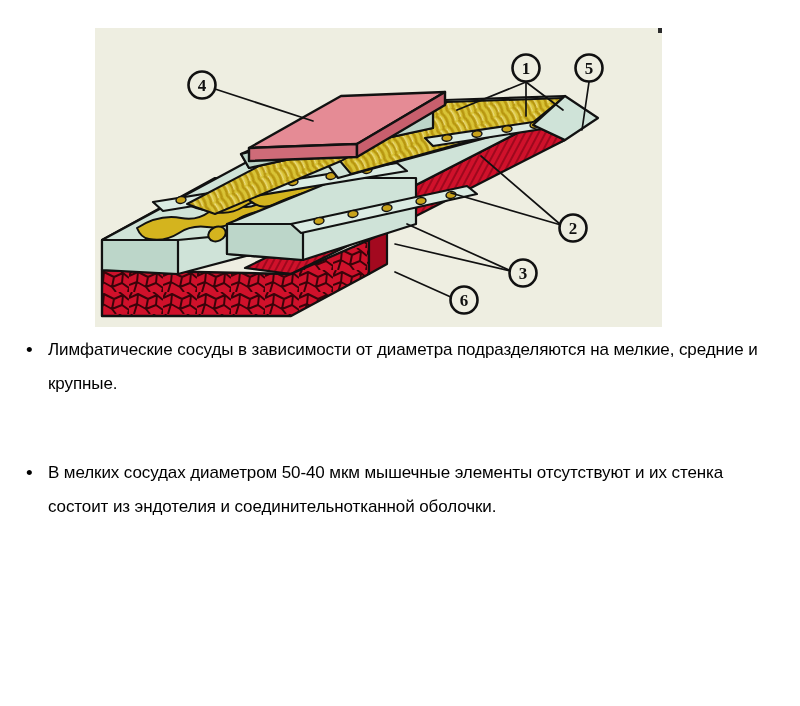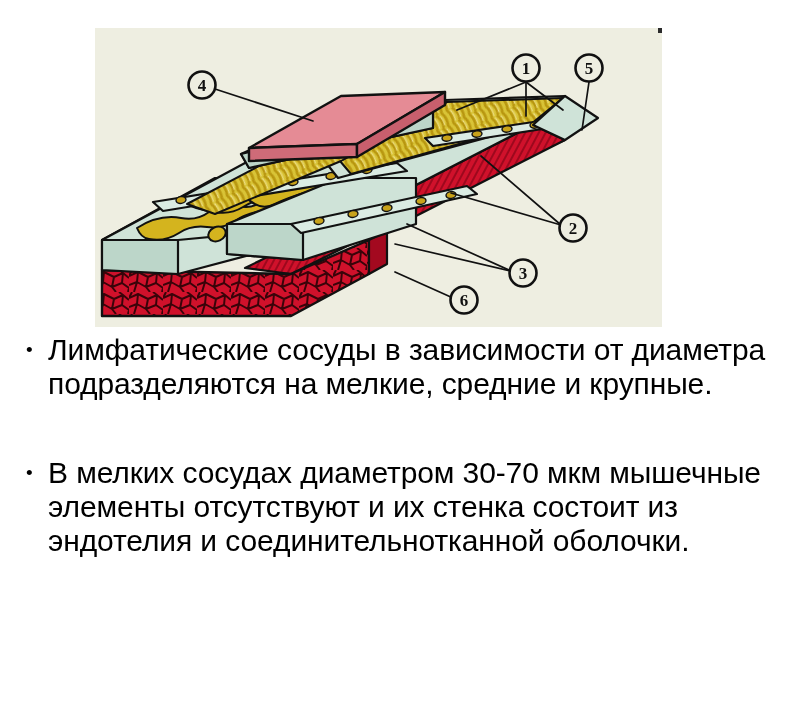--- a/index.html
+++ b/index.html
@@ -50,21 +50,21 @@
   .bullet-row.second { margin-top: 55px; }
   .bullet-dot {
     flex: 0 0 auto;
     width: 22px;
     font-size: 19px;
     line-height: 34px;
     color: #000000;
   }
   .bullet-text {
     flex: 1 1 auto;
-    font-size: 30px;
+    font-size: 17px;
     line-height: 34px;
     color: #000000;
     letter-spacing: -0.1px;
     white-space: pre-line;
     padding-right: 18px;
   }
 </style>
 </head>
 <body>
 
@@ -249,16 +249,16 @@
 
 <div id="bullets">
 
   <div class="bullet-row first">
     <span class="bullet-dot">•</span>
     <span class="bullet-text">Лимфатические сосуды в зависимости от диаметра подразделяются на мелкие, средние и крупные.</span>
   </div>
 
   <div class="bullet-row second">
     <span class="bullet-dot">•</span>
-    <span class="bullet-text">В мелких сосудах диаметром 30-70 мкм мышечные элементы отсутствуют и их стенка состоит из эндотелия и соединительнотканной оболочки.</span>
+    <span class="bullet-text">В мелких сосудах диаметром 50-40 мкм мышечные элементы отсутствуют и их стенка состоит из эндотелия и соединительнотканной оболочки.</span>
   </div>
 
 </div>
 
 </body></html>

